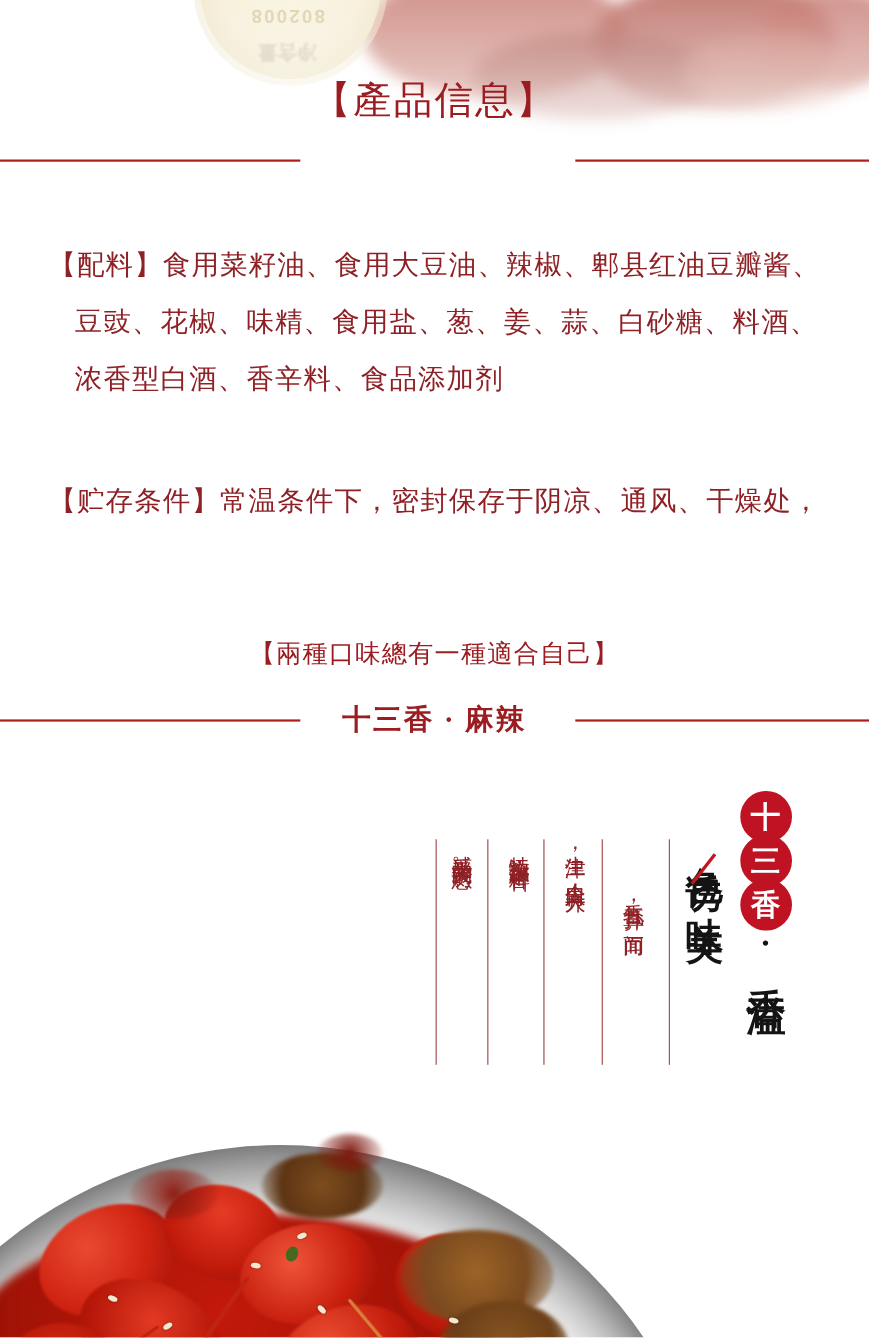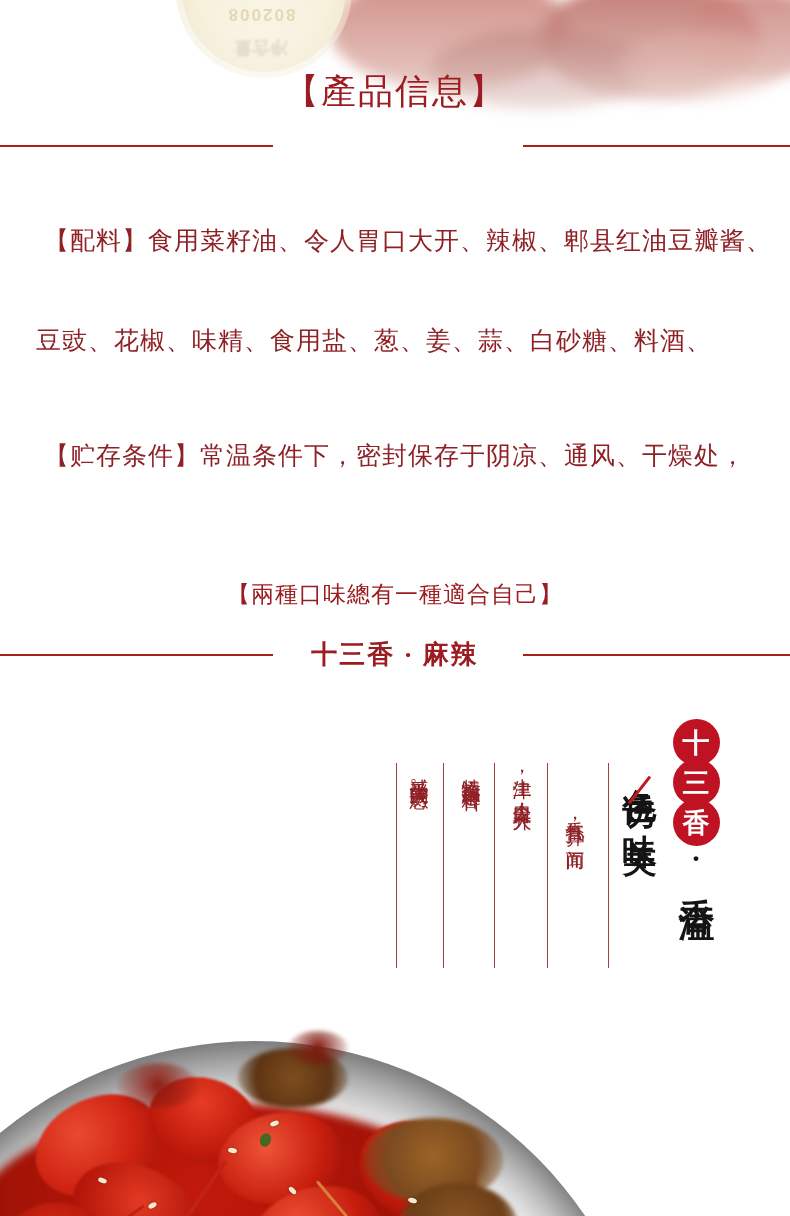--- a/index.html
+++ b/index.html
@@ -23,21 +23,21 @@
   
   .h-red{position:absolute;width:790px;text-align:center;color:#9B1C21;
          font-family:"Liberation Sans","DejaVu Sans",sans-serif;font-weight:normal;margin:0;}
   .sub-red{position:absolute;width:790px;text-align:center;color:#9B1C21;font-weight:bold;
            font-family:"Liberation Serif","DejaVu Serif",serif;margin:0;letter-spacing:2px;}
   .rule{position:absolute;height:2px;background:#AA2017;}
 
   
   .body-line{position:absolute;left:44px;width:720px;margin:0;color:#8E2126;
              font-size:25px;letter-spacing:1px;white-space:nowrap;}
-  .indent{left:36px;margin-top:48px;}
+  .indent{left:68px;}
 
   
   .vrule{position:absolute;width:1px;background:#9c4343;}
   .vcol{position:absolute;writing-mode:vertical-rl;text-orientation:upright;white-space:nowrap;margin:0;}
   .slogan-col{font-size:19px;letter-spacing:2px;color:#8F2126;}
   .headline-left{position:absolute;left:618px;top:761px;width:42px;display:flex;
                  flex-direction:column;align-items:center;}
   .headline-left .big{writing-mode:vertical-rl;text-orientation:upright;font-size:34px;
                       letter-spacing:6px;color:#141414;font-weight:bold;}
   .slash{width:30px;height:28px;display:flex;align-items:center;justify-content:center;margin:3px 0;}
@@ -82,22 +82,23 @@
     <div class="lid-code">802008</div>
     <div class="lid-label">净含量</div>
     <div class="hero-fade"></div>
   </div>
 
   <h1 class="h-red" style="top:68px;font-size:35px;letter-spacing:2px;">【產品信息】</h1>
 
   <div class="rule" style="left:0;top:145px;width:273px;"></div>
   <div class="rule" style="left:523px;top:145px;width:267px;"></div>
 
-  <p class="body-line" style="top:224px;">【配料】食用菜籽油、令人胃口大开、辣椒、郫县红油豆瓣酱、</p>
+  <p class="body-line" style="top:224px;">【配料】食用菜籽油、食用大豆油、辣椒、郫县红油豆瓣酱、</p>
   <p class="body-line indent" style="top:276px;">豆豉、花椒、味精、食用盐、葱、姜、蒜、白砂糖、料酒、</p>
+  <p class="body-line indent" style="top:328px;">浓香型白酒、香辛料、食品添加剂</p>
   <p class="body-line" style="top:439px;">【贮存条件】常温条件下，密封保存于阴凉、通风、干燥处，</p>
 
   <h2 class="h-red" style="top:579px;font-size:23px;letter-spacing:1px;">【兩種口味總有一種適合自己】</h2>
 
   <div class="rule" style="left:0;top:654px;width:273px;"></div>
   <h3 class="sub-red" style="top:637px;font-size:26px;">十三香 · 麻辣</h3>
   <div class="rule" style="left:523px;top:654px;width:267px;"></div>
 
   <div class="vrule" style="left:396px;top:763px;height:205px;"></div>
   <div class="vrule" style="left:443px;top:763px;height:205px;"></div>

